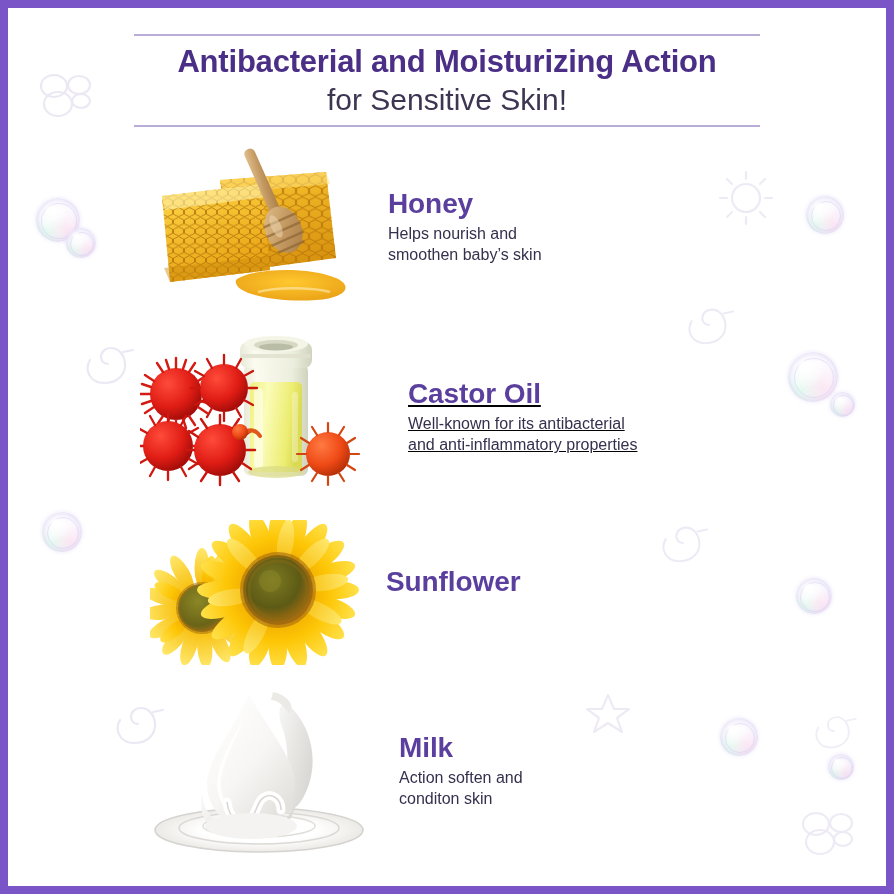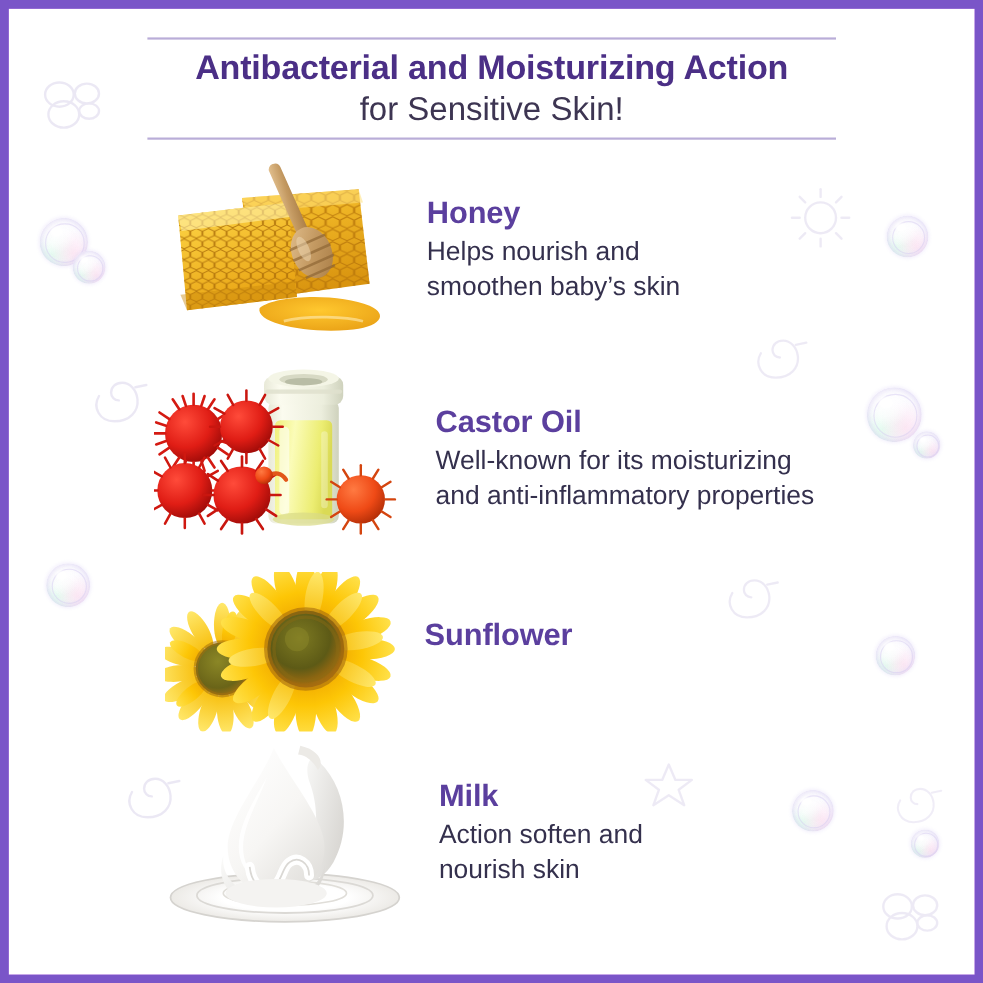--- a/index.html
+++ b/index.html
@@ -6,21 +6,21 @@
   body{
     width:894px;height:894px;
     background:#ffffff;
     font-family:"Liberation Sans","DejaVu Sans",sans-serif;
     overflow:hidden;
   }
   .poster{
     position:relative;
     width:894px;height:894px;
     box-sizing:border-box;
-    background:#f0abfc;
+    background:#bef264;
     overflow:hidden;
   }
   
   .frame{
     position:absolute;inset:0;
     border:8px solid #7a55c8;
     box-sizing:border-box;
     pointer-events:none;
     z-index:40;
   }
@@ -85,31 +85,31 @@
   }
   .art{
     position:relative;flex:0 0 auto;
   }
   .copy{margin-left:14px;}
   .ing-name{
     font-size:28px;font-weight:bold;color:#5b3f9e;
     line-height:1.05;margin:0 0 5px 0;letter-spacing:-.1px;
   }
   .ing-desc{
-    font-size:24px;color:#34304d;line-height:1.32;margin:0;
+    font-size:16px;color:#34304d;line-height:1.32;margin:0;
     max-width:430px;
   }
 
   
   #row-honey{left:140px;top:140px;}
   #row-castor{left:140px;top:330px;}
   #row-sunflower{left:150px;top:520px;}
-  #row-milk{left:145px;top:666px;}
+  #row-milk{left:145px;top:680px;}
   #row-honey .copy{margin-left:16px;}
-  #row-castor .copy{margin-left:24px;}
+  #row-castor .copy{margin-left:36px;text-decoration:underline;}
   #row-sunflower .copy{margin-left:24px;}
   #row-milk .copy{margin-left:26px;}
 </style>
 </head>
 <body>
 
 <div class="poster">
 
   <div class="frame-inner"></div>
 
@@ -405,21 +405,21 @@
           </g>
 
           <path d="M102 104 C110 98 116 100 120 106" stroke="#e2571a" stroke-width="4" fill="none" stroke-linecap="round"></path>
           <circle cx="100" cy="102" r="8" fill="url(#bean2)"></circle>
         </g>
       </svg>
     </div>
     <div class="copy">
       <div class="ing-name">Castor Oil</div>
       <p class="ing-desc">
-        <span>Well-known for its moisturizing</span><br>
+        <span>Well-known for its antibacterial</span><br>
         <span>and anti-inflammatory properties</span>
       </p>
     </div>
   </div>
 
   <div class="row" id="row-sunflower">
     <div class="art">
       <svg width="212" height="145" viewBox="0 0 212 145">
         <defs>
           <linearGradient id="pet" x1="0" y1="0" x2="0" y2="1">
@@ -578,19 +578,19 @@
         <path d="M58 112 C56 130 70 148 100 150 C132 152 152 136 150 114 C154 136 138 158 102 158 C66 158 50 136 58 112 Z" fill="url(#milkg2)"></path>
         <path d="M82 122 C84 140 96 146 106 138 C112 132 112 122 118 118 C126 112 136 118 136 130" fill="none" stroke="#ffffff" stroke-width="9" stroke-linecap="round"></path>
         <path d="M82 122 C84 140 96 146 106 138 C112 132 112 122 118 118 C126 112 136 118 136 130" fill="none" stroke="#dad8d4" stroke-width="1.6"></path>
         <ellipse cx="106" cy="146" rx="46" ry="13" fill="#f4f3f1"></ellipse>
       </svg>
     </div>
     <div class="copy">
       <div class="ing-name">Milk</div>
       <p class="ing-desc">
         <span>Action soften and</span><br>
-        <span>nourish skin</span>
+        <span>conditon skin</span>
       </p>
     </div>
   </div>
 
   <div class="frame"></div>
 </div>
 
 </body></html>

